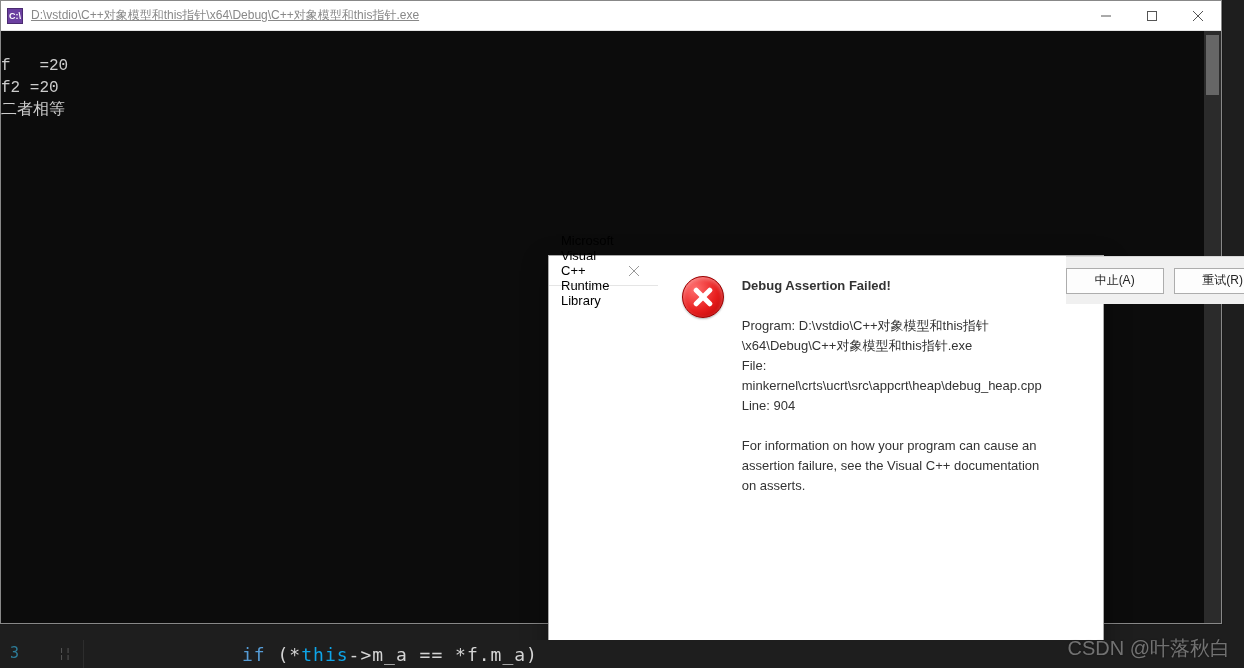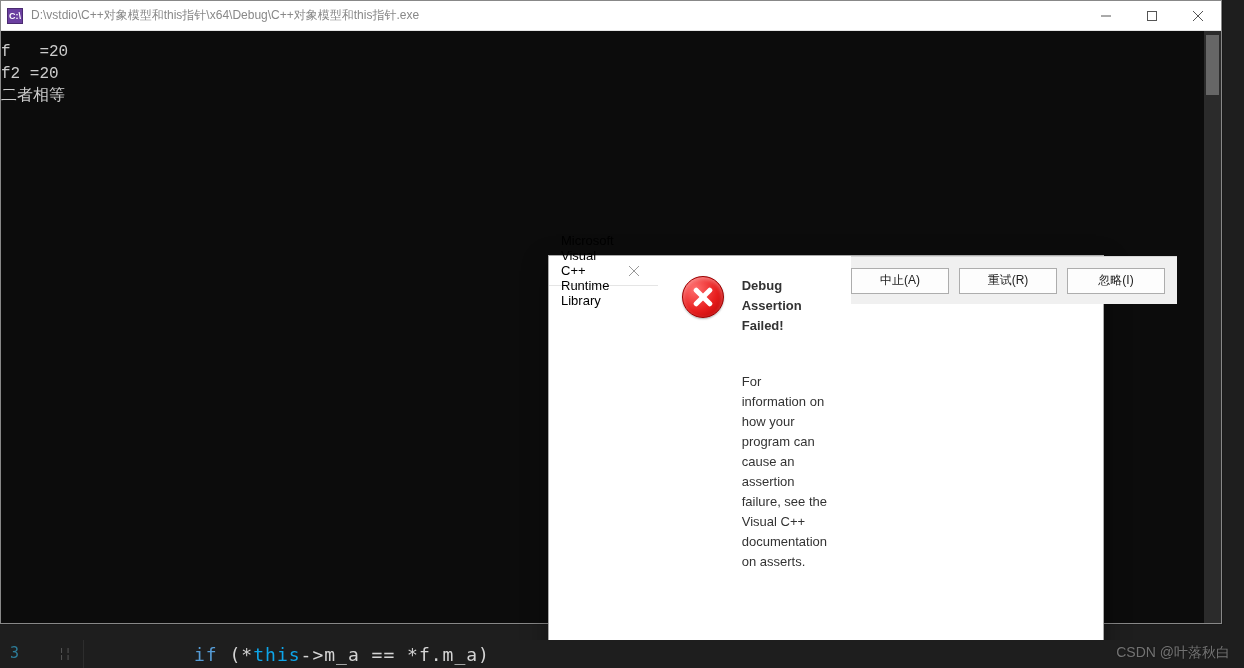--- a/index.html
+++ b/index.html
@@ -34,36 +34,36 @@
     .titlebar .app-icon {
       width: 16px; height: 16px;
       background: #6b3fa0;
       color: #fff;
       font-size: 9px;
       font-weight: bold;
       display: flex; align-items: center; justify-content: center;
       margin-right: 8px;
       border: 1px solid #4a2a70;
     }
-    .titlebar .title-text { flex: 1; }
+    .titlebar .title-text { flex: 1; text-decoration: underline; }
     .win-controls { display: flex; }
     .win-btn {
       width: 46px; height: 29px;
       display: flex; align-items: center; justify-content: center;
       color: #555;
     }
     .win-btn svg { stroke: #555; }
     .console-body {
       position: absolute;
       top: 30px; left: 0; right: 0; bottom: 0;
       background: #0c0c0c;
       color: #cccccc;
       font-family: Consolas, "Courier New", monospace;
       font-size: 16px;
-      padding: 10px 0 0 0;
+      padding: 24px 0 0 0;
       line-height: 22px;
     }
     .console-line { white-space: pre; }
     .scrollbar-track {
       position: absolute;
       right: 0; top: 30px; bottom: 0;
       width: 17px;
       background: #2b2b2b;
     }
     .scrollbar-thumb {
@@ -117,21 +117,21 @@
       content: "";
       position: absolute;
       left: 50%; top: 50%;
       width: 24px; height: 5px;
       background: #fff;
       border-radius: 2px;
     }
     .error-icon::before { transform: translate(-50%,-50%) rotate(45deg); }
     .error-icon::after  { transform: translate(-50%,-50%) rotate(-45deg); }
     .dialog-text { flex: 1; line-height: 20px; }
-    .dialog-text .heading { font-weight: 600; margin-bottom: 36px; font-size: 13px; }
+    .dialog-text .heading { font-weight: 600; margin-bottom: 20px; font-size: 13px; }
     .dialog-text p { margin-bottom: 20px; }
     .dialog-footer {
       height: 48px;
       background: #f0f0f0;
       border-top: 1px solid #d8d8d8;
       display: flex;
       justify-content: flex-end;
       align-items: center;
       gap: 10px;
       padding-right: 12px;
@@ -168,27 +168,27 @@
       font-size: 15px;
     }
     .gutter-marks { position: absolute; left: 60px; top: 6px; color: #555; font-size: 12px; }
     .code-text {
       font-family: Consolas, monospace;
       font-size: 18px;
       padding-left: 110px;
       color: #d4d4d4;
       letter-spacing: 1px;
     }
-    .kw { color: #569cd6; }
+    .kw { color: #569cd6; margin-left: 48px; }
     .type { color: #0ea5e9; }
     .watermark {
       position: absolute;
       right: 14px; bottom: 6px;
       color: rgba(190,190,190,0.55);
-      font-size: 14px;
+      font-size: 20px;
       font-family: "Microsoft YaHei", sans-serif;
       text-shadow: 0 0 2px rgba(0,0,0,0.4);
     }
   </style>
 </head>
 <body>
 
 <div class="console-window">
   <div class="titlebar">
     <div class="app-icon">C:\</div>
@@ -229,20 +229,25 @@
       <svg width="10" height="10" stroke="#999">
           <line x1="0" y1="0" x2="10" y2="10" stroke-width="1"></line>
           <line x1="10" y1="0" x2="0" y2="10" stroke-width="1"></line>
         </svg>
     </div>
   </div>
   <div class="dialog-body">
     <div class="error-icon"></div>
     <div class="dialog-text">
       <div class="heading">Debug Assertion Failed!</div>
+      <p>
+        <span>Program: D:\vstdio\C++对象模型和this指针\x64\Debug\C++对象模型和this指针.exe</span><br>
+        <span>File: minkernel\crts\ucrt\src\appcrt\heap\debug_heap.cpp</span><br>
+        <span>Line: 904</span>
+      </p>
       <p>For information on how your program can cause an assertion failure, see the Visual C++ documentation on asserts.</p>
     </div>
   </div>
   <div class="dialog-footer">
     <div class="dlg-btn">中止(A)</div>
     <div class="dlg-btn">重试(R)</div>
     <div class="dlg-btn">忽略(I)</div>
   </div>
 </div>
 

